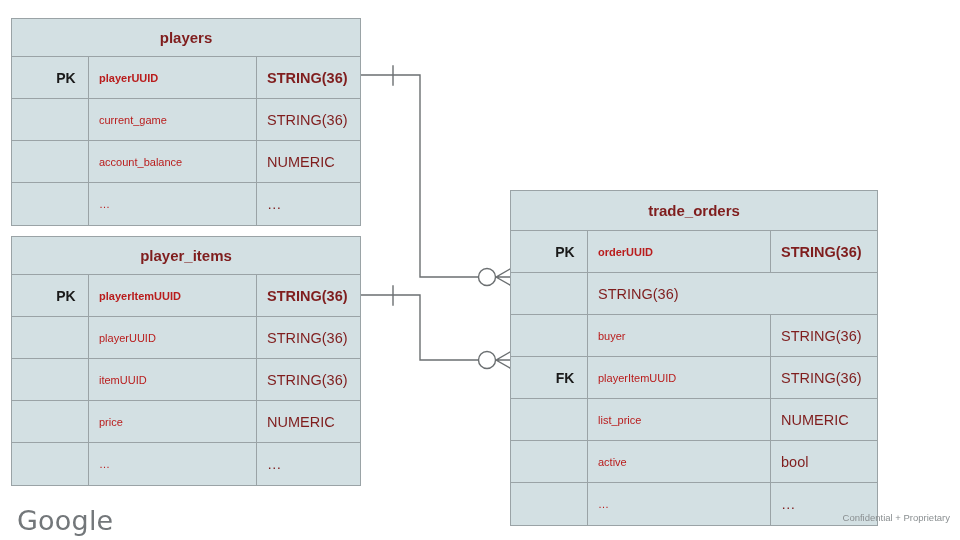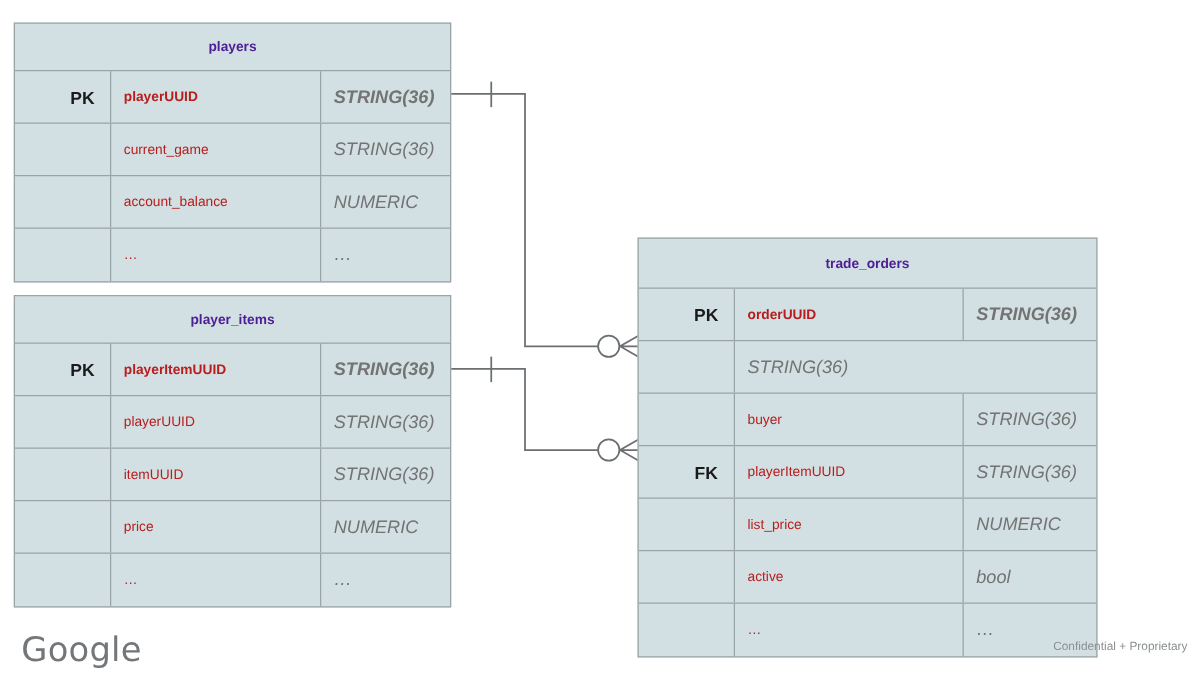--- a/index.html
+++ b/index.html
@@ -28,22 +28,22 @@
     box-sizing: border-box;
     border: 1px solid #9aa3a6;
     background: #d3e0e3;
     border-collapse: collapse;
   }
   .entity .title {
     box-sizing: border-box;
     width: 100%;
     text-align: center;
     font-weight: bold;
-    font-size: 11px;
-    color: #4c1d95;
+    font-size: 15px;
+    color: #7f1d1d;
     border-bottom: 1px solid #9aa3a6;
     display: flex;
     align-items: center;
     justify-content: center;
   }
   .entity .row {
     box-sizing: border-box;
     width: 100%;
     display: flex;
     border-bottom: 1px solid #9aa3a6;
@@ -72,23 +72,22 @@
     font-size: 11px;
     color: #b91c1c;
     flex: 0 0 auto;
   }
   .entity .c-type {
     box-sizing: border-box;
     display: flex;
     align-items: center;
     padding-left: 10px;
     font-size: 14.5px;
-    color: #737373;
+    color: #7f1d1d;
     flex: 1 1 auto;
-    font-style: italic;
   }
   .entity .pk .c-name,
   .entity .pk .c-type {
     font-weight: bold;
   }
   
   #tbl-players      { left: 11px;  top: 18px;  width: 350px; }
   #tbl-player-items { left: 11px;  top: 236px; width: 350px; }
   #tbl-trade-orders { left: 510px; top: 190px; width: 368px; }
 

